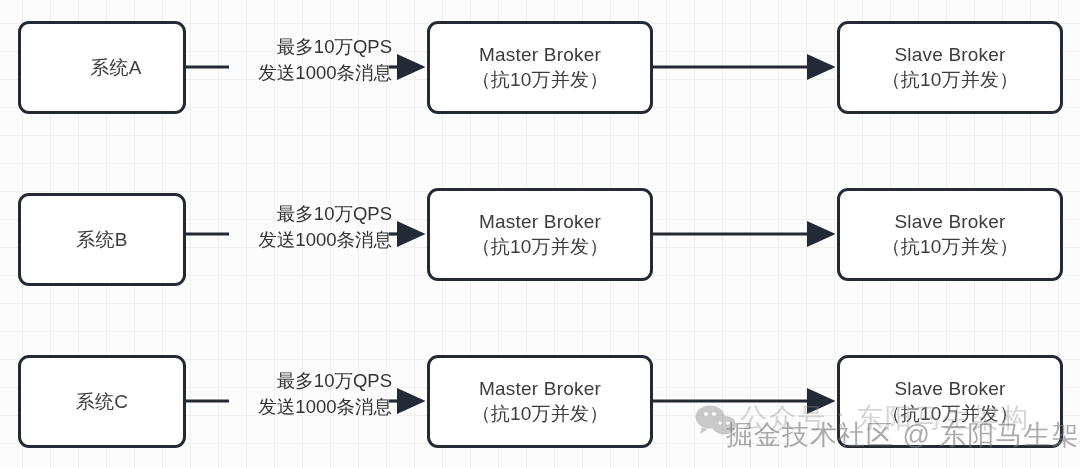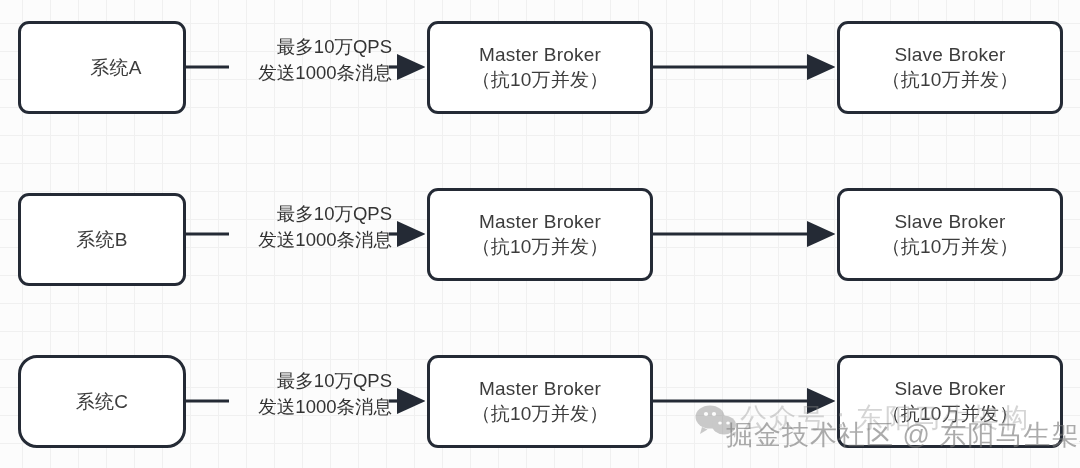--- a/index.html
+++ b/index.html
@@ -159,21 +159,21 @@
   </div>
   <div class="node" style="left:427px; top:188px; width:226px; height:93px;">
     <span class="line1">Master Broker</span>
     <span class="line2">（抗10万并发）</span>
   </div>
   <div class="node" style="left:837px; top:188px; width:226px; height:93px;">
     <span class="line1">Slave Broker</span>
     <span class="line2">（抗10万并发）</span>
   </div>
 
-  <div class="node" style="left:18px; top:355px; width:168px; height:93px;border-radius:19px;">
+  <div class="node" style="left:18px; top:355px; width:168px; height:93px;">
     <span class="line1">系统C</span>
   </div>
   <div class="edge-label" style="left:232px; top:368px; width:160px;">
     <div>最多10万QPS</div>
     <div>发送1000条消息</div>
   </div>
   <div class="node" style="left:427px; top:355px; width:226px; height:93px;">
     <span class="line1">Master Broker</span>
     <span class="line2">（抗10万并发）</span>
   </div>

